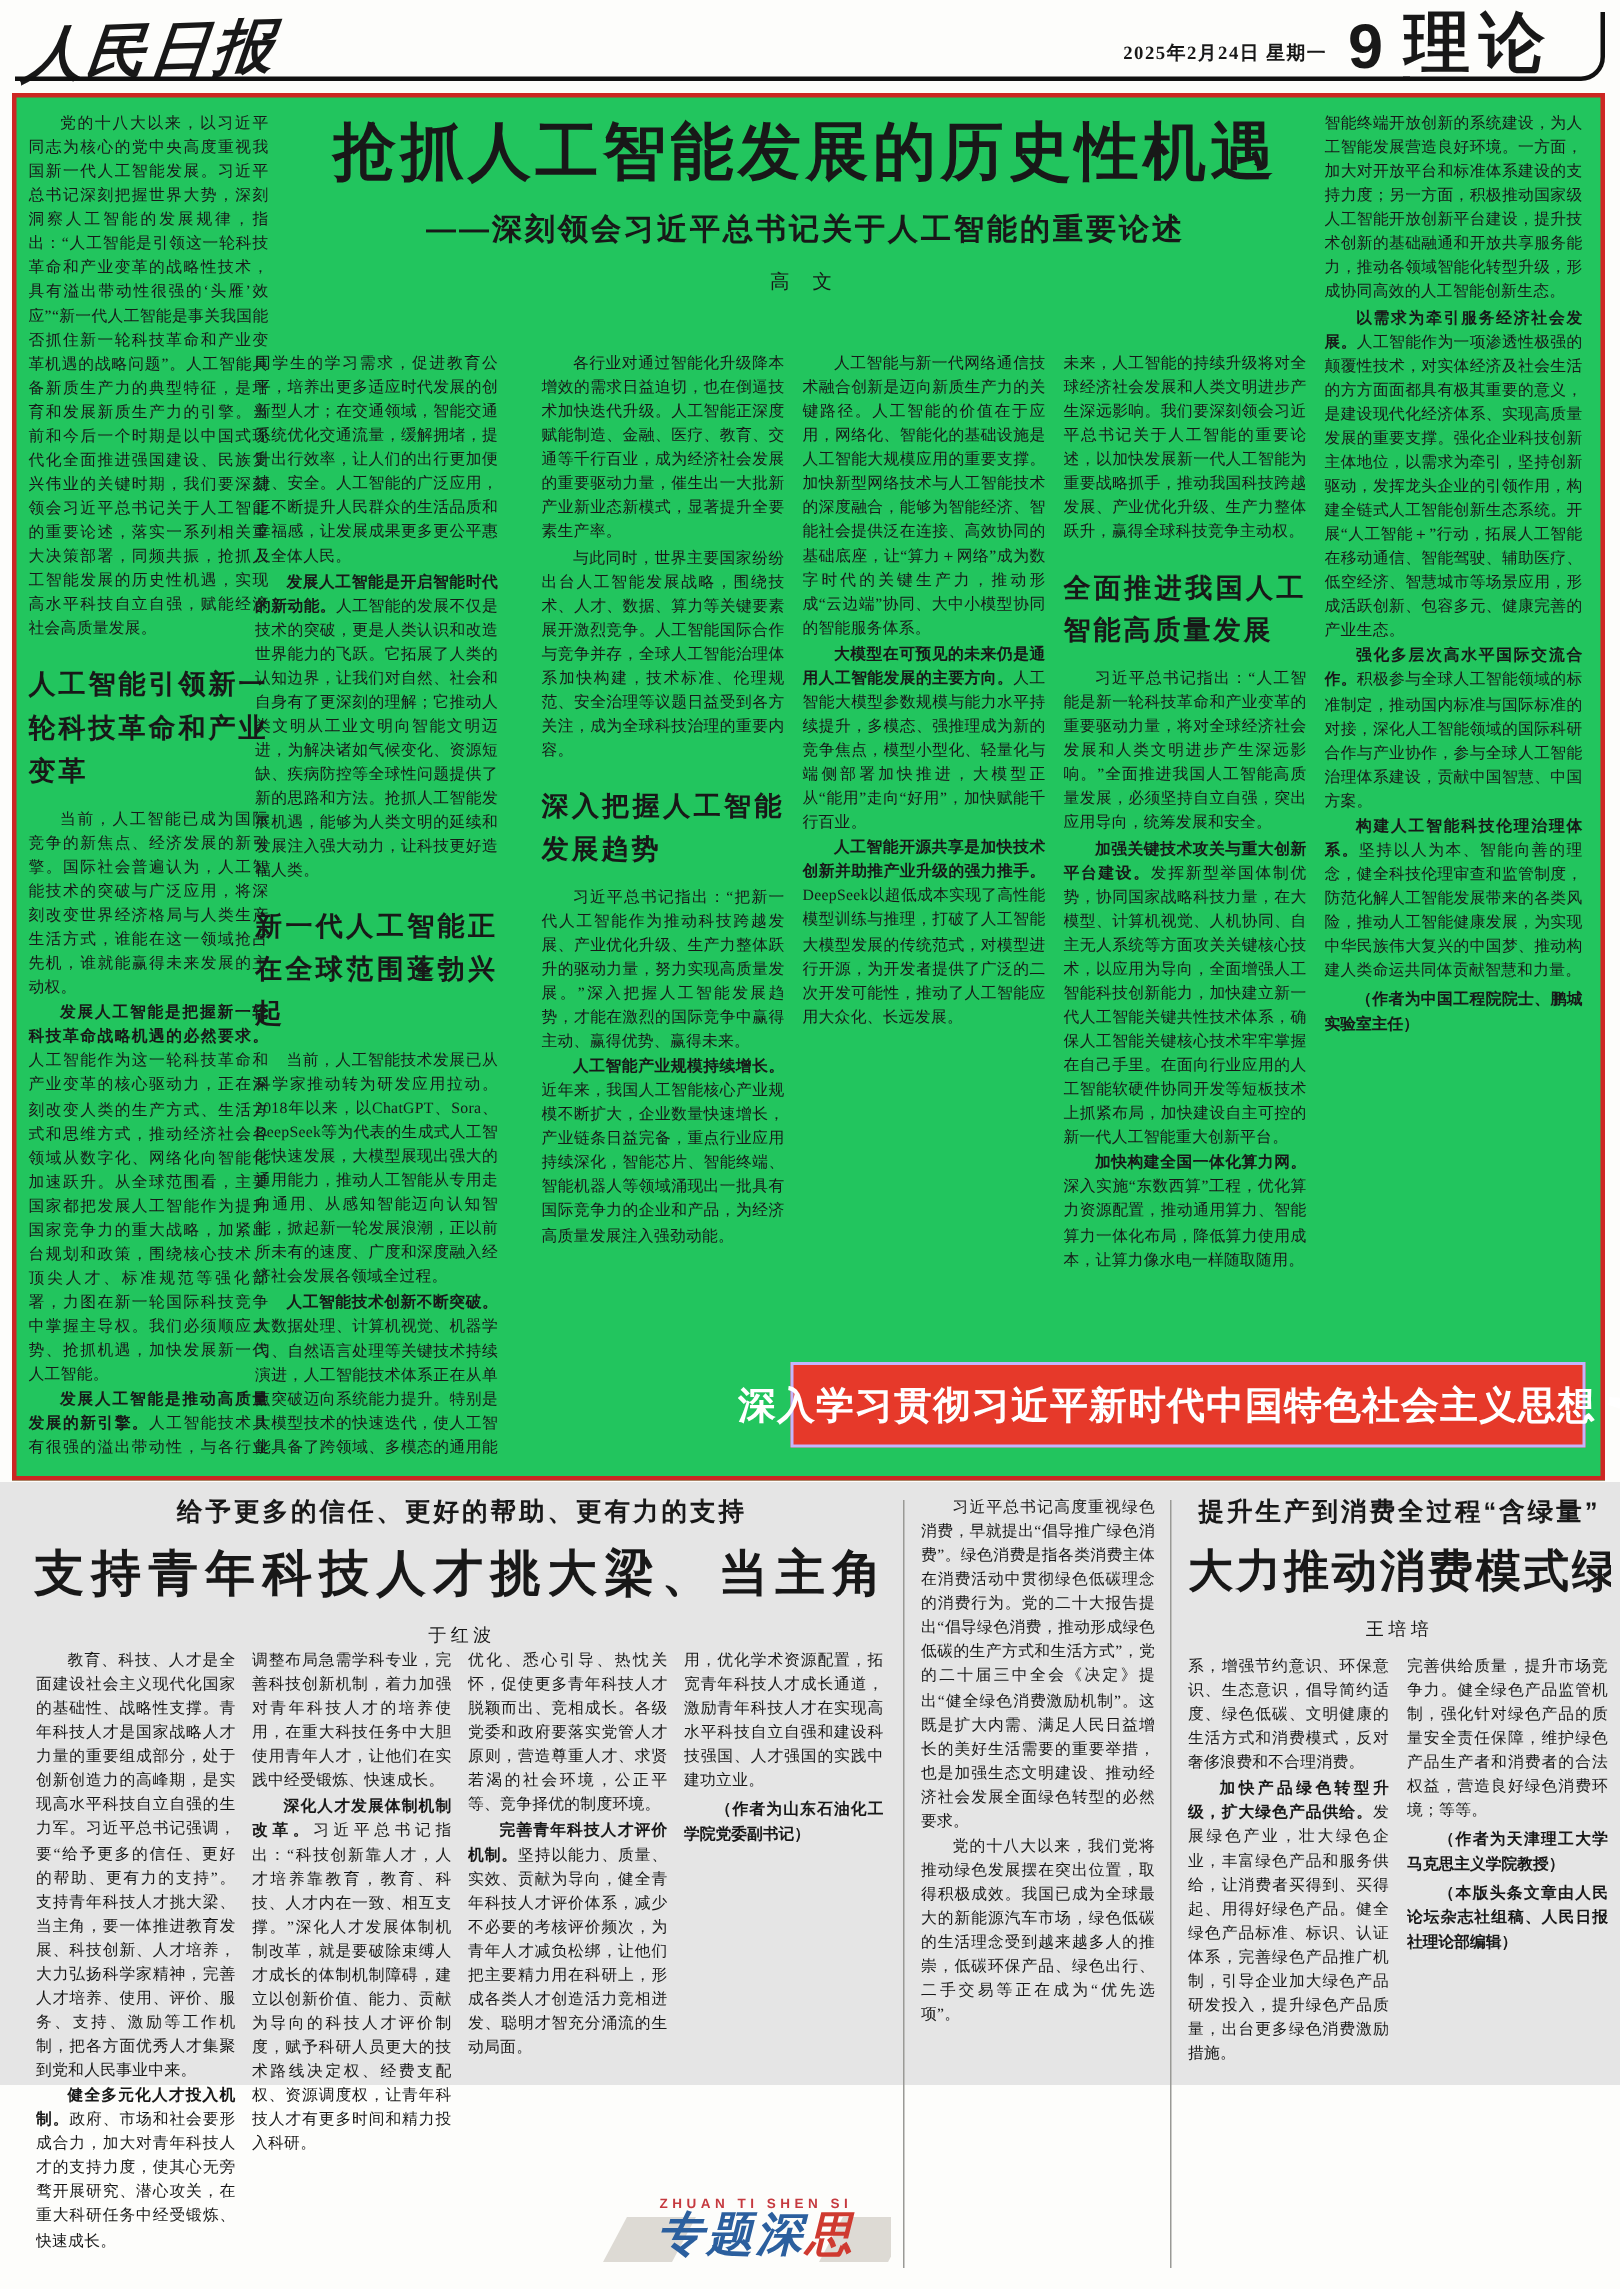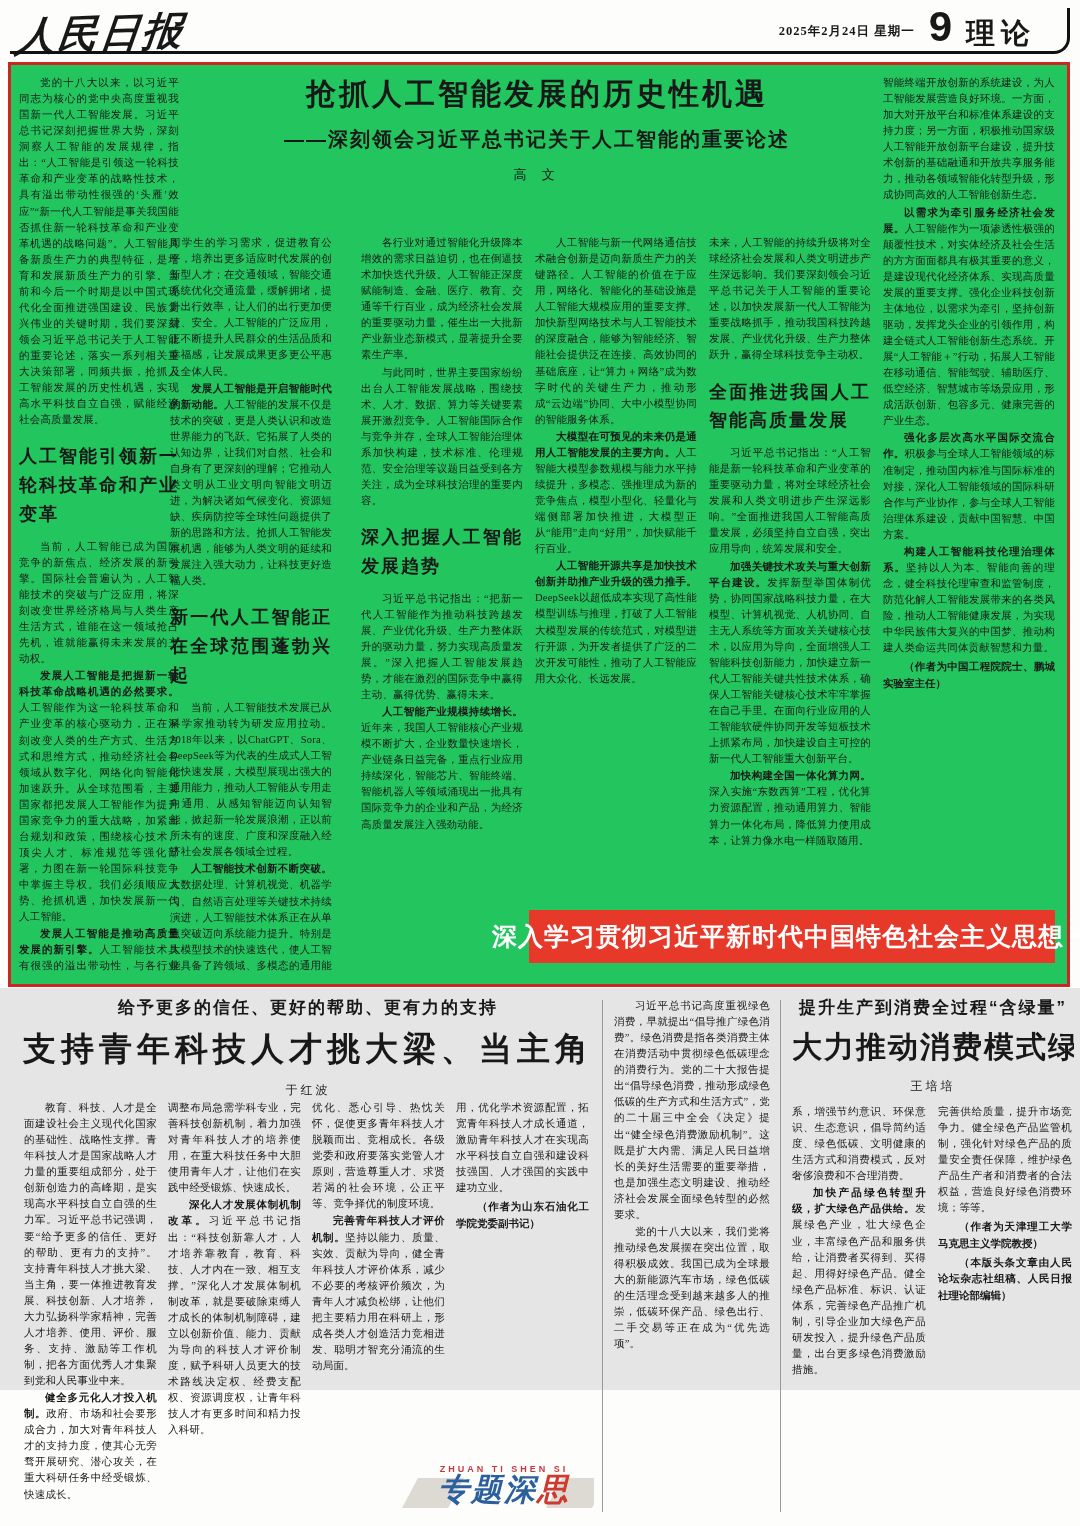--- a/index.html
+++ b/index.html
@@ -12,21 +12,21 @@
   
   .header { position:absolute; left:0; top:0; width:1080px; height:60px; }
   .masthead {
     position:absolute; left:16px; top:6px; font-size:40px; font-weight:900;
     font-style:italic; transform:skewX(-8deg) rotate(-2deg); letter-spacing:2px;
     font-family:"DejaVu Serif",serif;
   }
   .header-right { position:absolute; right:44px; top:6px; display:flex; align-items:flex-end; gap:14px; }
   .pub-date { font-size:12.5px; font-weight:bold; padding-bottom:8px; letter-spacing:1px; }
   .page-num { font-size:42px; font-weight:bold; font-family:"Liberation Sans",sans-serif; line-height:1; }
-  .section-name { font-size:29px; font-weight:900; letter-spacing:6px; line-height:1.05;
+  .section-name { font-size:44px; font-weight:900; letter-spacing:6px; line-height:1.05;
     font-family:"Liberation Sans",sans-serif; }
   .header-rule { position:absolute; left:10px; top:51px; width:930px; height:3px; background:#111; }
   .header-hook { position:absolute; left:935px; top:8px; width:135px; height:46px;
     border-right:3px solid #111; border-bottom:3px solid #111; border-bottom-right-radius:16px; }
   
   .main-box {
     position:absolute; left:8px; top:62px; width:1062px; height:925px;
     border:3px solid #cd2622; background:#22c55e;
   }
   .abs { position:absolute; overflow:hidden; }
@@ -35,30 +35,30 @@
   .bp.cont { text-indent:0; }
   .bp strong { font-weight:bold; }
   .credit { font-size:10.5px; line-height:1.55; font-weight:bold; text-align:justify;
     text-indent:2em; margin:3px 0 0; }
   .col-sub {
     font-size:18px; font-weight:800; line-height:1.6; letter-spacing:2px;
     margin:14px 0 10px; text-align:justify; font-family:"Liberation Sans",sans-serif;
   }
   .headline-block { text-align:center; }
   .main-title {
-    font-size:30px; font-weight:900; letter-spacing:3px; margin:4px 0 0;
+    font-size:42px; font-weight:900; letter-spacing:3px; margin:4px 0 0;
     font-family:"Liberation Sans",sans-serif; line-height:1.15;
   }
   .main-subtitle { font-size:20px; font-weight:bold; margin-top:14px; letter-spacing:2px;
     font-family:"Liberation Sans",sans-serif; }
   .main-author { font-size:13px; margin-top:13px; letter-spacing:6px; }
   
   .banner {
     position:absolute; left:516px; top:843px; width:530px; height:57px;
-    background:#e6392a; border:2px solid #22c55e; display:flex; align-items:center;
+    background:#e6392a; border:2px solid #c4b5fd; display:flex; align-items:center;
     justify-content:center; gap:6px;
   }
   .banner-text {
     color:#fff; font-size:25px; font-weight:900; letter-spacing:1px; white-space:nowrap;
     font-family:"Liberation Sans",sans-serif; text-shadow:1px 1px 0 #b8ænd2217;
   }
   .banner-pen { color:#fff; font-size:26px; transform:rotate(10deg); line-height:1; }
   
   .bottom { position:absolute; left:0; top:988px; width:1080px; height:402px; background:#e5e5e5; }
   .vrule { position:absolute; top:12px; width:1px; height:512px; background:#9a9a96; }

